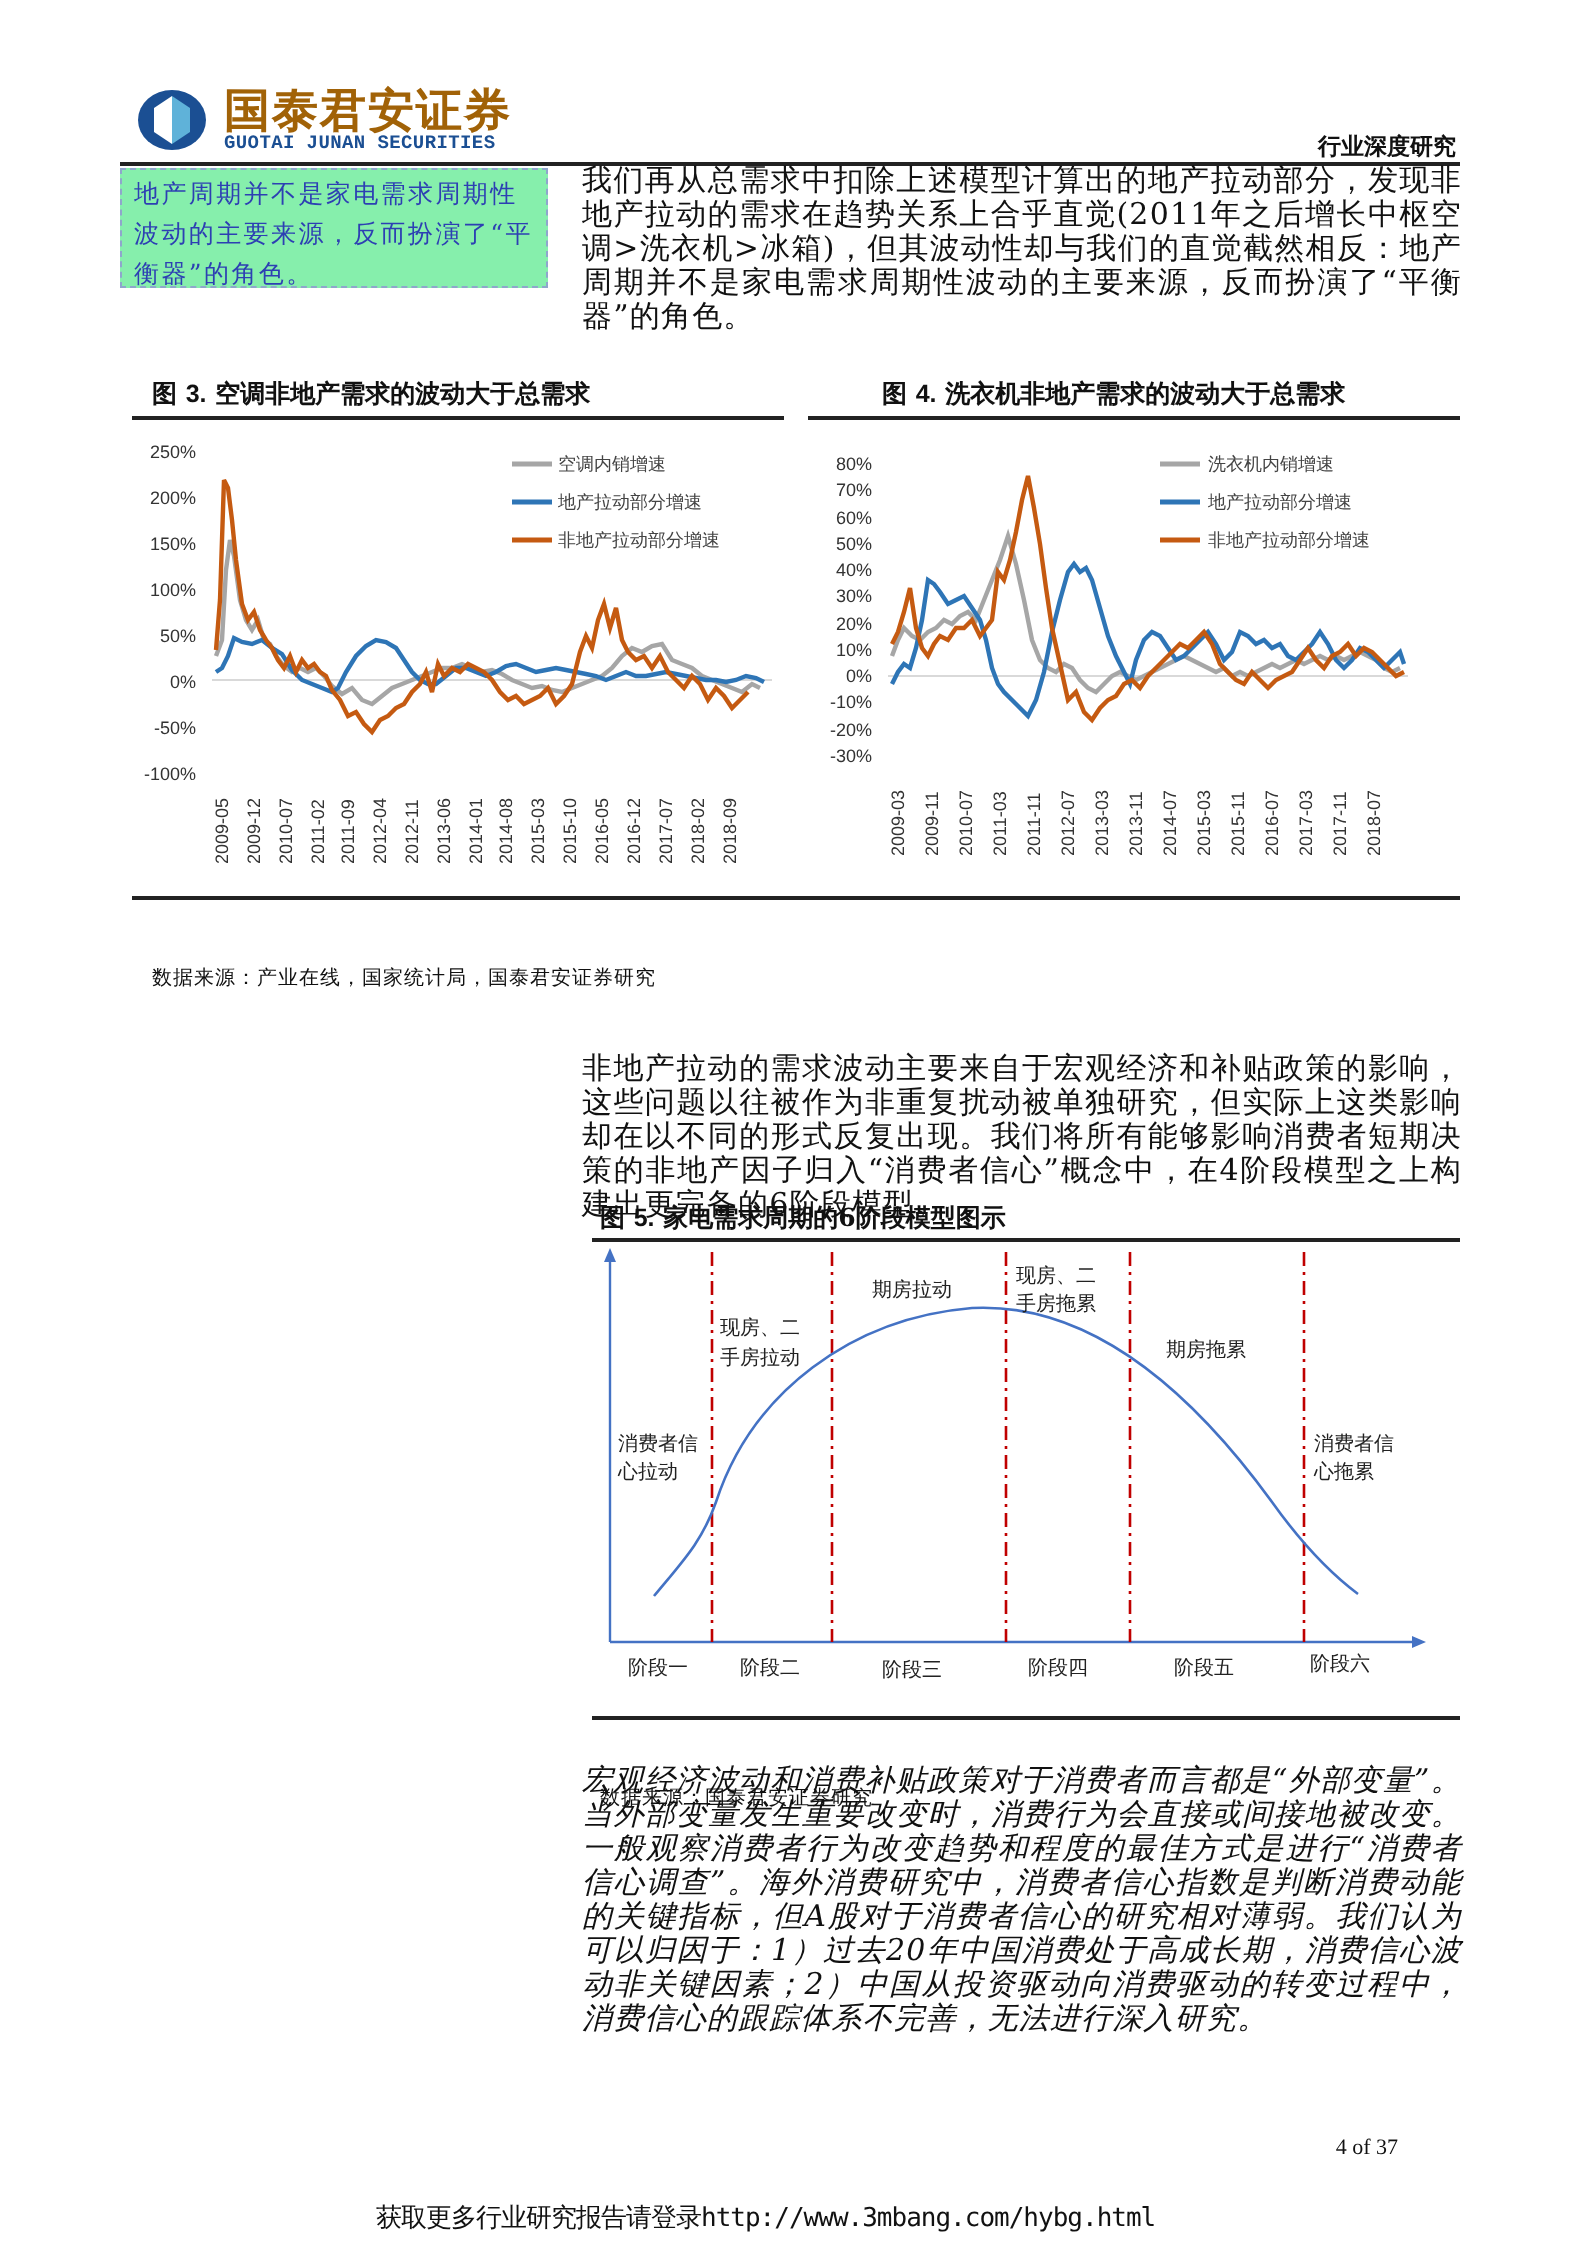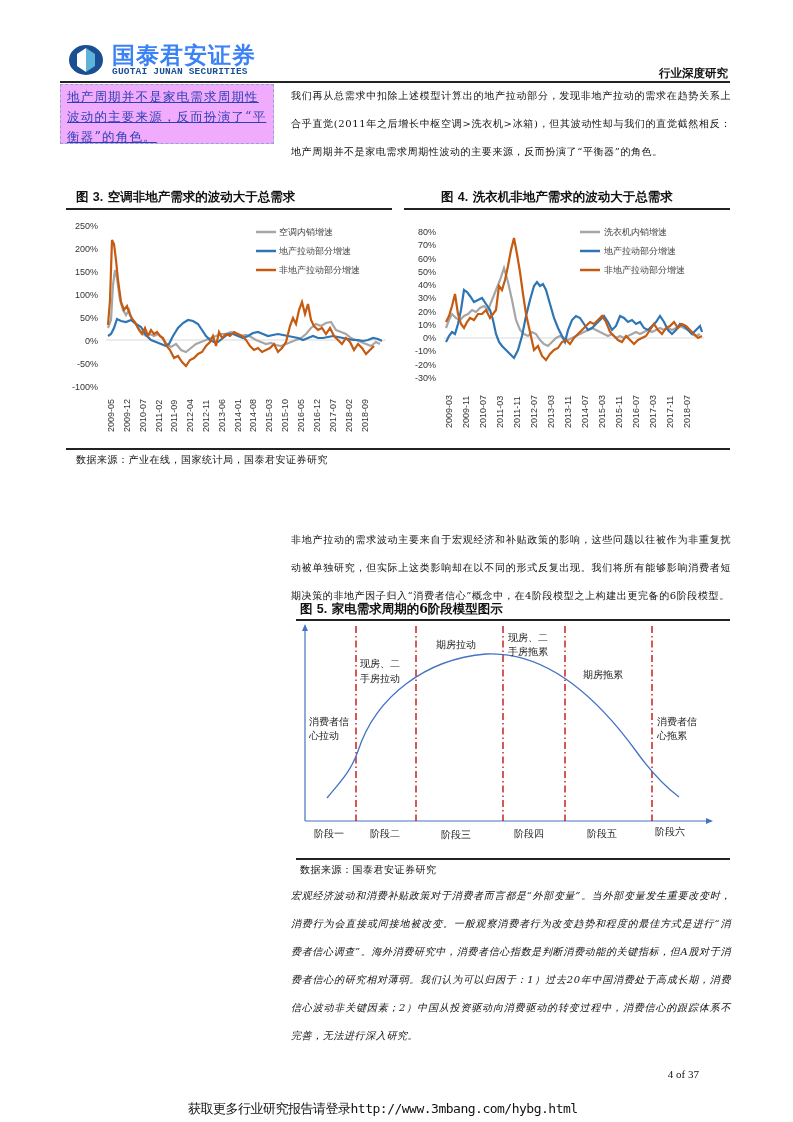--- a/index.html
+++ b/index.html
@@ -2,37 +2,37 @@
 <html><head>
 <meta charset="utf-8">
 <style>
   html, body { margin: 0; padding: 0; background: #ffffff; }
   body { width: 793px; height: 1122px; position: relative; overflow: hidden;
          font-family: "DejaVu Serif", "Liberation Serif", serif; color: #111; }
   .abs { position: absolute; }
   
   .logo-mark { left: 68px; top: 44px; width: 36px; height: 32px; }
   .logo-cn { left: 112px; top: 40px; font-family: "DejaVu Sans", sans-serif; font-weight: bold;
-             font-size: 23px; color: #3b82f6; letter-spacing: 1px; }
+             font-size: 23px; color: #a16207; letter-spacing: 1px; }
   .logo-en { left: 112px; top: 66px; font-family: Liberation Mono, monospace; font-weight: bold;
              font-size: 9.5px; color: #1b4f93; letter-spacing: 0.2px; }
   .report-type { right: 65px; top: 66px; font-size: 11.5px; font-weight: bold; color: #111; }
   .header-rule { left: 60px; top: 81px; width: 670px; height: 2px; background: #222; }
   
-  .side-note { left: 60px; top: 84px; width: 214px; height: 60px; background: #f0abfc;
+  .side-note { left: 60px; top: 84px; width: 214px; height: 60px; background: #86efac;
                border: 1px dashed #8fa6cc; padding: 2px 6px; box-sizing: border-box;
-               color: #2d3fb3; font-size: 12.5px; line-height: 20px; letter-spacing: 1.2px; text-decoration: underline; }
-  .para { font-size: 10px; line-height: 28px; text-align: justify; letter-spacing: 0.6px; }
+               color: #2d3fb3; font-size: 12.5px; line-height: 20px; letter-spacing: 1.2px; }
+  .para { font-size: 15px; line-height: 17px; text-align: justify; letter-spacing: 0.6px; }
   .p1 { left: 291px; top: 82px; width: 440px; }
   .p2 { left: 291px; top: 492px; width: 440px; margin-top: 34px; }
   .p3 { left: 291px; top: 882px; width: 440px; font-style: italic; }
   .fig-title { font-size: 12.5px; font-weight: bold; }
   .fig-title .num { font-family: "Liberation Sans", sans-serif; }
   .rule { height: 1.5px; background: #222; }
-  .source { font-size: 10px; letter-spacing: 0.5px; }
+  .source { font-size: 10px; letter-spacing: 0.5px; margin-top: 29px; }
   .chart-text { font-family: "Liberation Sans", sans-serif; font-size: 9px; fill: #333; }
   .legend-text { font-family: "DejaVu Sans", sans-serif; font-size: 9px; fill: #444; }
   .diag-text { font-size: 10px; fill: #222; font-family: "DejaVu Serif", serif; }
   .page-num { right: 94px; top: 1068px; font-size: 11px; font-family: "Liberation Serif", serif; }
   .footer-link { left: 188px; top: 1100px; font-size: 13px; font-family: "DejaVu Sans Mono", monospace; letter-spacing: -0.5px; }
 </style>
 </head>
 <body>
 
 <svg class="abs logo-mark" viewBox="0 0 36 32">

